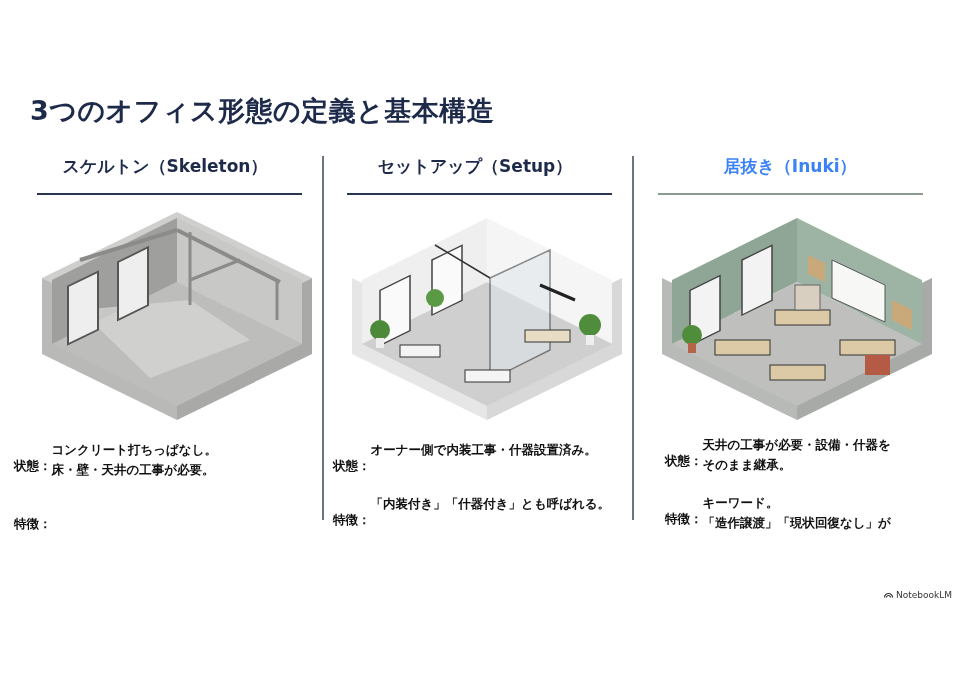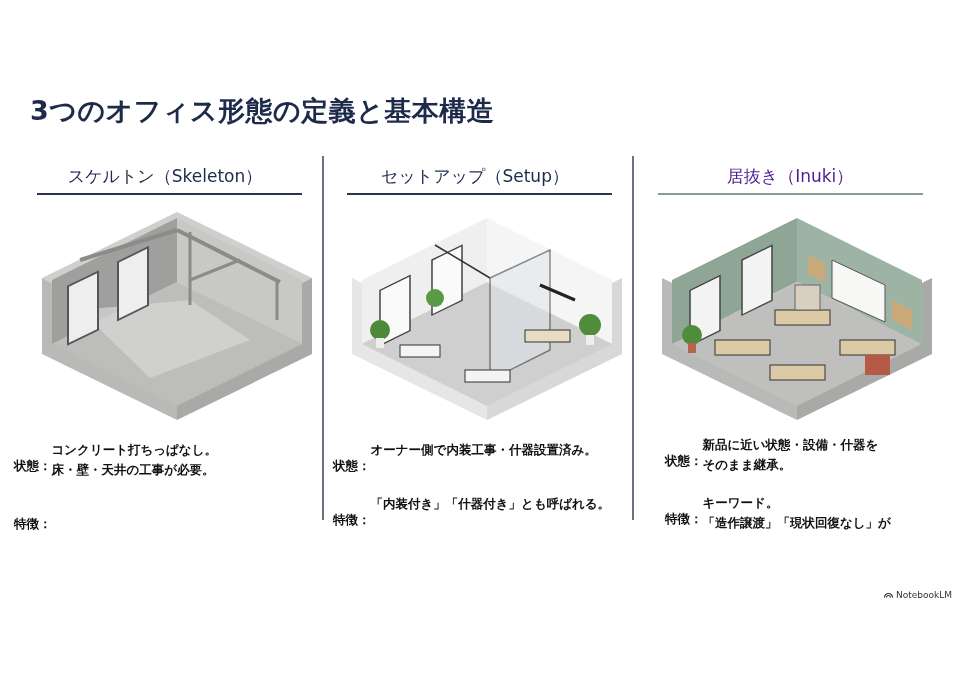--- a/index.html
+++ b/index.html
@@ -1,19 +1,19 @@
 <!DOCTYPE html>
 <html><head>
 <meta charset="utf-8">
 <style>
   html,body{margin:0;padding:0;background:#ffffff;}
   body{width:960px;height:679px;position:relative;overflow:hidden;font-family:"DejaVu Sans",sans-serif;color:#111;}
   .title{position:absolute;left:30px;top:93px;font-size:27px;font-weight:bold;color:#1d2a4a;letter-spacing:0.5px;}
   .col{position:absolute;top:155px;width:300px;}
-  .col-head{position:absolute;top:10px;left:0;width:100%;text-align:center;font-size:17px;font-weight:normal;}
+  .col-head{position:absolute;top:0;left:0;width:100%;text-align:center;font-size:17px;font-weight:bold;}
   .col-rule{position:absolute;top:38px;height:2px;}
   .divider{position:absolute;top:156px;width:2px;height:364px;background:#6b7280;}
   .img{position:absolute;}
   .desc{position:absolute;font-size:12.5px;font-weight:bold;line-height:20px;color:#111;}
   .row{display:flex;}
   .lbl{white-space:nowrap;margin-top:16px;}
   .val{}
   .gap{height:18px;}
   .brand{position:absolute;left:884px;top:590px;font-size:9px;color:#333;display:flex;align-items:center;gap:3px;}
 </style>
@@ -98,21 +98,21 @@
     <span class="lbl">特徴：</span>
     <span class="val">
         <div>「内装付き」「什器付き」とも呼ばれる。</div>
       </span>
   </div>
 </div>
 
 <div class="divider" style="left:632px;"></div>
 
 <div class="col" style="left:640px;">
-  <div class="col-head" style="color:#4c1d95;">居抜き（Inuki）</div>
+  <div class="col-head" style="color:#3b82f6;">居抜き（Inuki）</div>
   <div class="col-rule" style="left:18px;width:265px;background:#8a9b8f;"></div>
 </div>
 <div class="img" style="left:660px;top:210px;">
   <svg width="275" height="212" viewBox="0 0 275 212">
     <polygon points="2,68 137,134 137,210 2,144" fill="#b7bab6"></polygon>
     <polygon points="272,68 137,134 137,210 272,144" fill="#a7aaa6"></polygon>
     <polygon points="12,70 137,8 137,72 12,134" fill="#8fa596"></polygon>
     <polygon points="137,8 262,70 262,134 137,72" fill="#9db3a4"></polygon>
     <polygon points="12,134 137,72 262,134 137,196" fill="#bfbfbd"></polygon>
     <rect x="30" y="75" width="30" height="55" fill="#f3f3f3" stroke="#444" stroke-width="1.5" transform="skewY(-26) translate(0,20)"></rect>
@@ -127,21 +127,21 @@
     <rect x="205" y="145" width="25" height="20" fill="#b55a45"></rect>
     <circle cx="32" cy="125" r="10" fill="#4f8c3b"></circle>
     <rect x="28" y="133" width="8" height="10" fill="#b5644a"></rect>
     <rect x="135" y="75" width="25" height="25" fill="#d8cfc0" stroke="#666"></rect>
   </svg>
 </div>
 <div class="desc" style="left:665px;top:435px;width:290px;">
   <div class="row">
     <span class="lbl">状態：</span>
     <span class="val">
-      <div>新品に近い状態・設備・什器を</div>
+      <div>天井の工事が必要・設備・什器を</div>
       <div>そのまま継承。</div>
     </span>
   </div>
   <div class="gap"></div>
   <div class="row">
     <span class="lbl">特徴：</span>
     <span class="val">
       <div>キーワード。</div>
       <div>「造作譲渡」「現状回復なし」が</div>
     </span>

